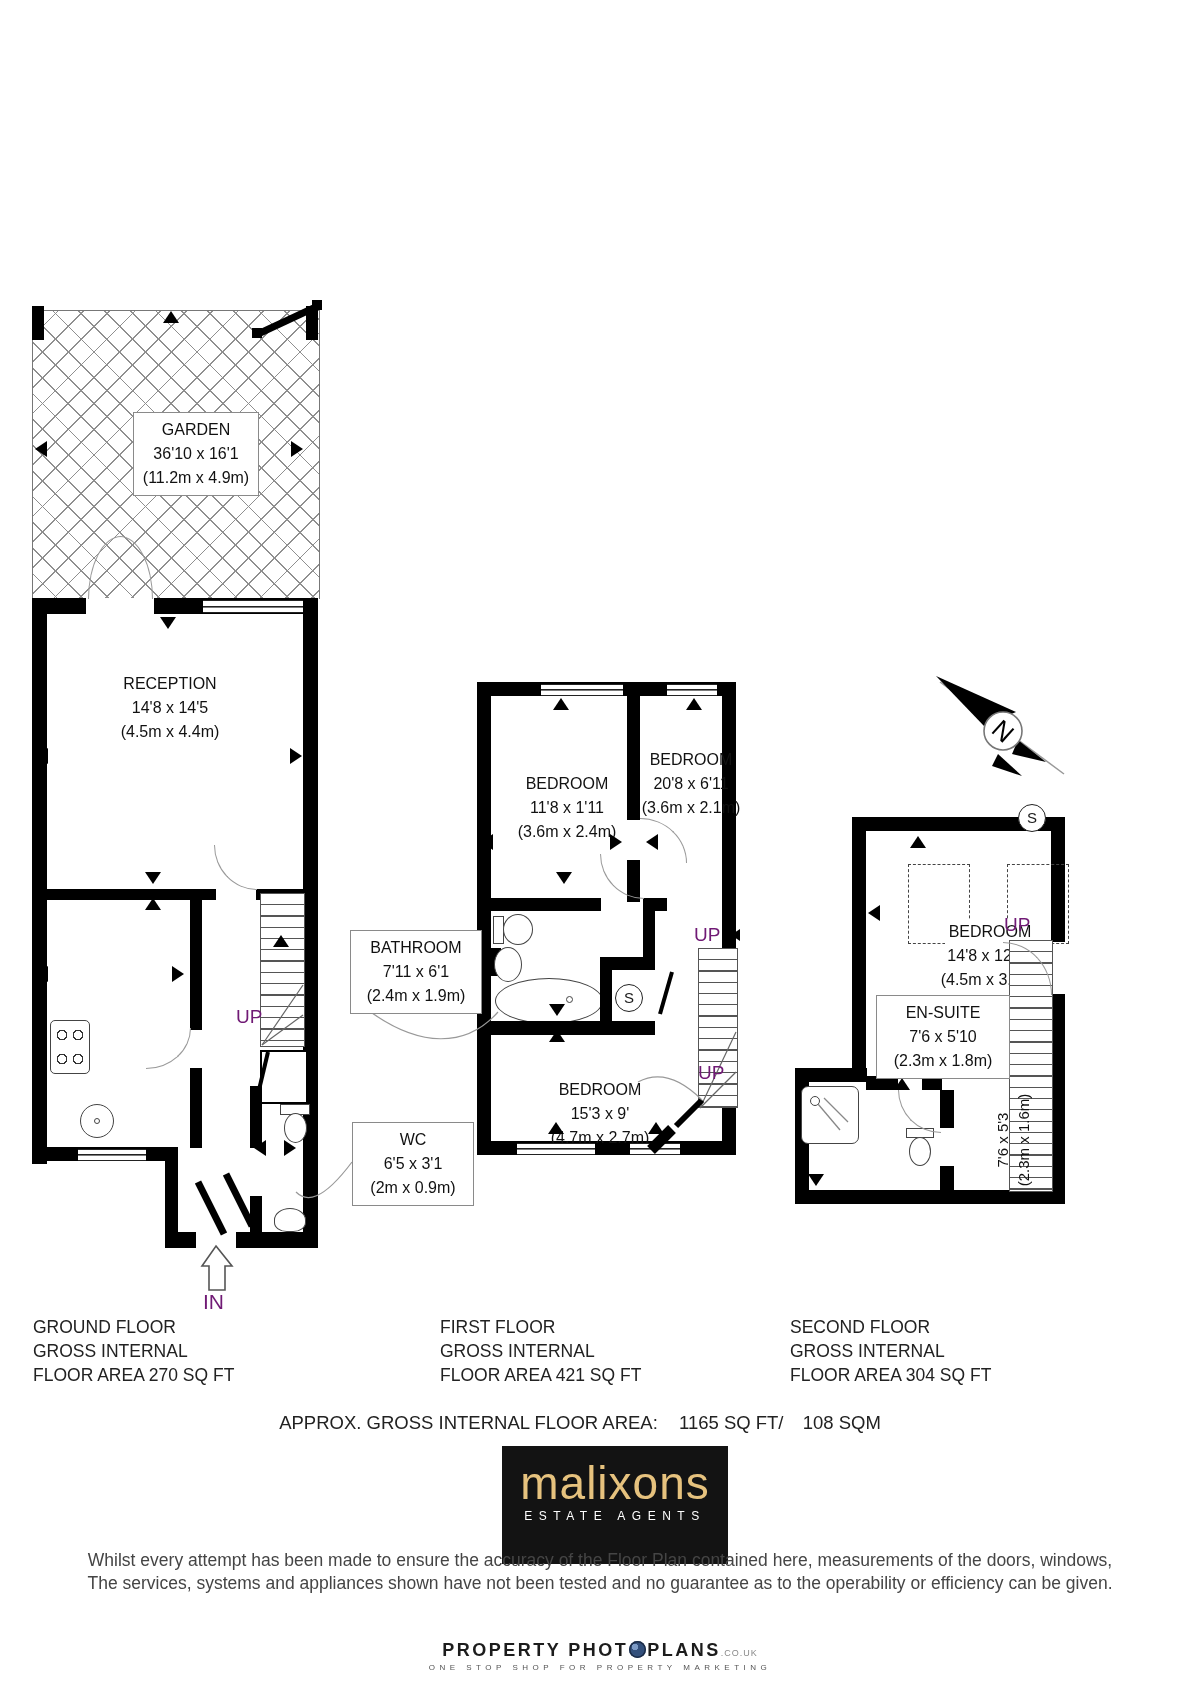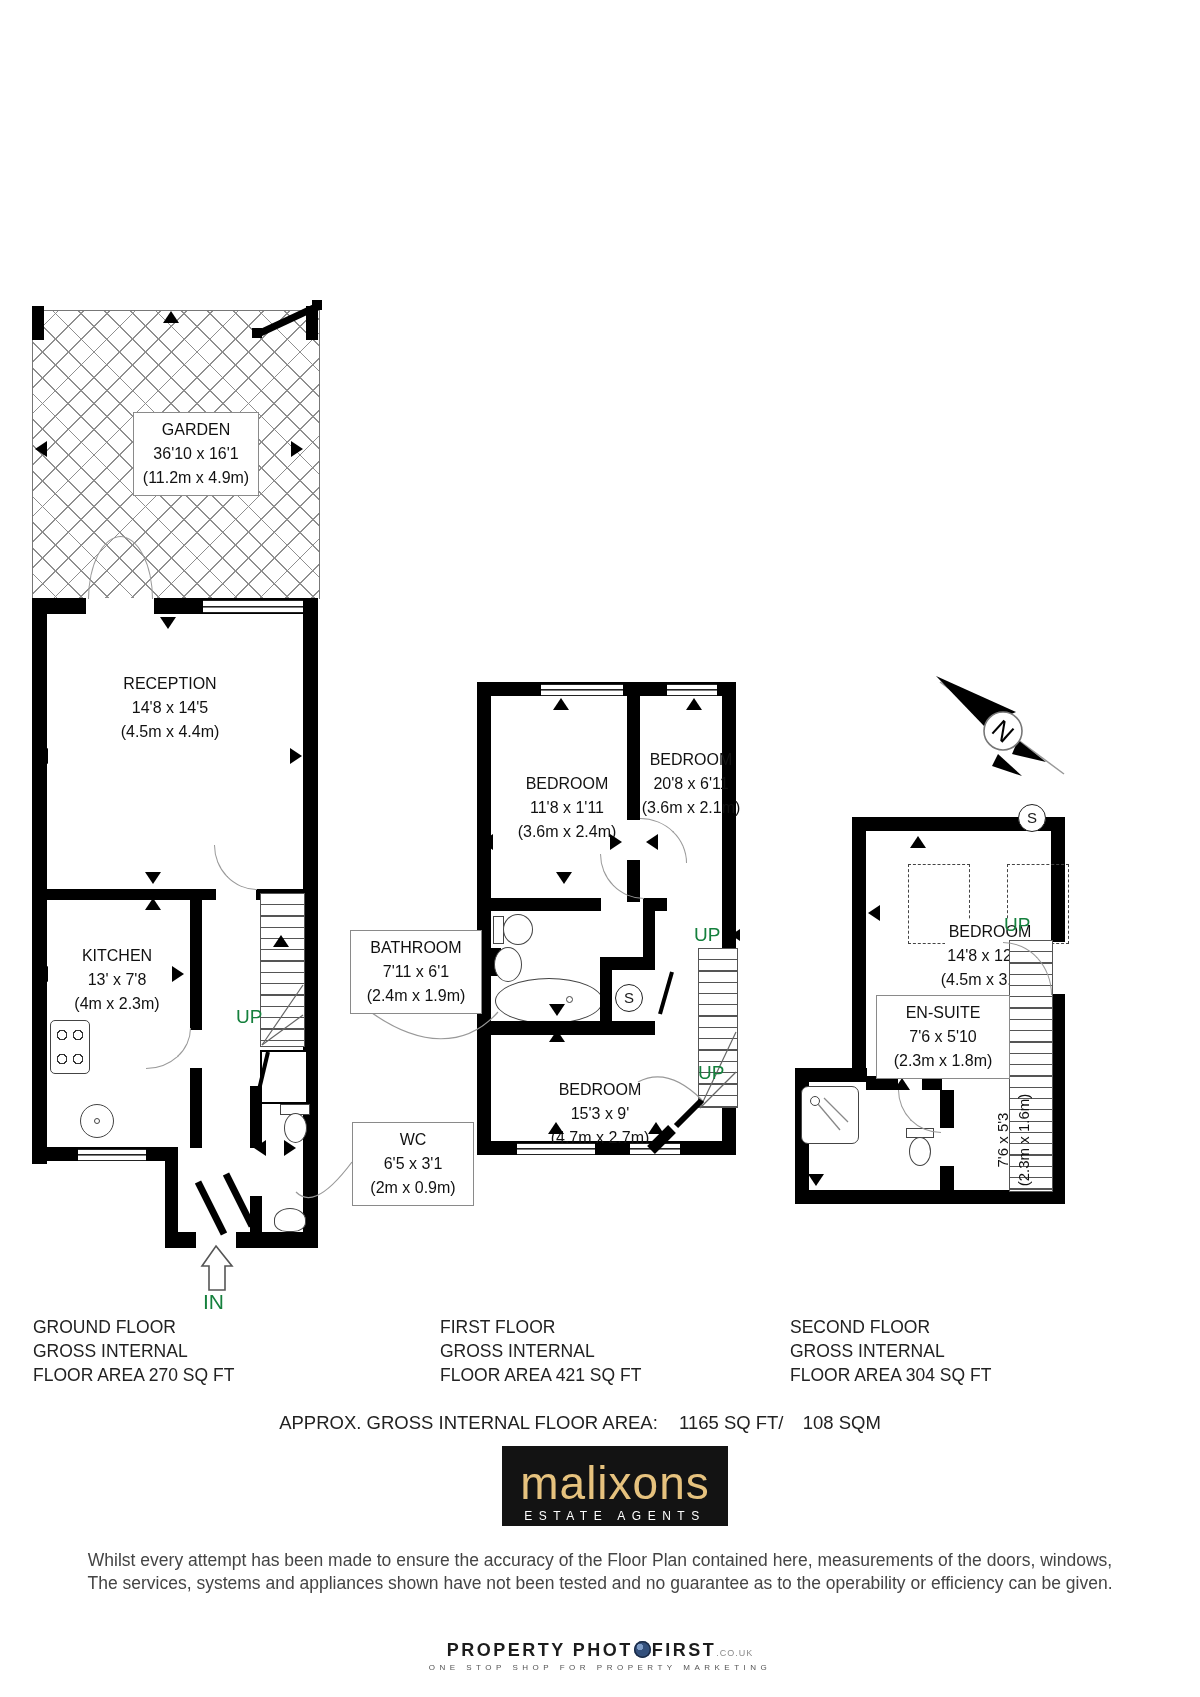--- a/index.html
+++ b/index.html
@@ -21,21 +21,21 @@
   .tl{border-top:8px solid transparent;border-bottom:8px solid transparent;border-right:12px solid #000;}
   .tr{border-top:8px solid transparent;border-bottom:8px solid transparent;border-left:12px solid #000;}
   .arc{position:absolute;border:1.3px solid #999;background:transparent;z-index:1;}
   .garden{position:absolute;border:1.6px solid #777;border-bottom:none;
         background-image:repeating-linear-gradient(45deg,transparent 0 17px,#8f8f8f 17px 18.2px),
                          repeating-linear-gradient(135deg,transparent 0 17px,#8f8f8f 17px 18.2px);}
   .dashed{position:absolute;border:1.6px dashed #444;background:transparent;}
   .scirc{position:absolute;width:26px;height:26px;border:1.5px solid #222;border-radius:50%;background:#fff;
         font-size:15px;line-height:26px;text-align:center;z-index:6;}
   .fix{position:absolute;border:1.4px solid #444;background:#fff;}
-  .upl{position:absolute;font-size:19px;color:#15803d;z-index:6;}
+  .upl{position:absolute;font-size:19px;color:#701a75;z-index:6;}
   .ftr{position:absolute;font-size:17.5px;line-height:24px;color:#222;}
   .vert{transform:rotate(-90deg);transform-origin:center;}
   svg.overlay{position:absolute;left:0;top:0;z-index:5;pointer-events:none;}
 </style>
 </head>
 <body>
 
 <div class="sheet">
 
   <div class="garden" style="left:32px;top:310px;width:286px;height:288px;"></div>
@@ -67,25 +67,20 @@
   </div>
   <div class="tl" style="left:36px;top:748px;"></div>
   <div class="tr" style="left:290px;top:748px;"></div>
 
   <div class="w" style="left:32px;top:889px;width:184px;height:11px;"></div>
   <div class="w" style="left:256px;top:889px;width:62px;height:11px;"></div>
   <div class="arc" style="left:214px;top:845px;width:42px;height:44px;border-radius:0 0 0 100%;border-top:none;border-right:none;"></div>
   <div class="td" style="left:145px;top:872px;"></div>
   <div class="tu" style="left:145px;top:898px;"></div>
 
-  <div class="abs rl" style="left:55px;top:944px;width:124px;">
-    <div>KITCHEN</div>
-    <div>13' x 7'8</div>
-    <div>(4m x 2.3m)</div>
-  </div>
   <div class="tl" style="left:36px;top:966px;"></div>
   <div class="tr" style="left:172px;top:966px;"></div>
 
   <div class="fix" style="left:50px;top:1020px;width:38px;height:52px;border-radius:5px;
        background-image:radial-gradient(circle at 11px 14px,#fff 4px,#333 4px 5.4px,transparent 5.4px),
                         radial-gradient(circle at 27px 14px,#fff 4px,#333 4px 5.4px,transparent 5.4px),
                         radial-gradient(circle at 11px 38px,#fff 4px,#333 4px 5.4px,transparent 5.4px),
                         radial-gradient(circle at 27px 38px,#fff 4px,#333 4px 5.4px,transparent 5.4px);"></div>
   <div class="fix" style="left:80px;top:1104px;width:32px;height:32px;border-radius:50%;"></div>
   <div class="fix" style="left:94px;top:1118px;width:4px;height:4px;border-radius:50%;"></div>
@@ -295,31 +290,31 @@
     <div>GROSS INTERNAL</div>
     <div>FLOOR AREA 304 SQ FT</div>
   </div>
 
   <div class="abs" style="left:0;top:1412px;width:1160px;text-align:center;font-size:18.5px;color:#222;">
     <span>APPROX. GROSS INTERNAL FLOOR AREA:</span>
     <span style="margin-left:16px;">1165 SQ FT/</span>
     <span style="margin-left:14px;">108 SQM</span>
   </div>
 
-  <div class="abs" style="left:502px;top:1446px;width:226px;height:80px;background:#131313;text-align:center;">
+  <div class="abs" style="left:502px;top:1446px;width:226px;height:118px;background:#131313;text-align:center;">
     <div style="margin-top:14px;font-size:46px;line-height:46px;color:#e6c27e;letter-spacing:1px;">malixons</div>
     <div style="margin-top:3px;font-size:12px;color:#fff;letter-spacing:6.5px;">ESTATE AGENTS</div>
   </div>
 
   <div class="abs" style="left:10px;top:1549px;width:1180px;text-align:center;font-size:17.5px;line-height:23px;color:#454545;">
     <div>Whilst every attempt has been made to ensure the accuracy of the Floor Plan contained here, measurements of the doors, windows,</div>
     <div>The services, systems and appliances shown have not been tested and no guarantee as to the operability or efficiency can be given.</div>
   </div>
 
   <div class="abs" style="left:0;top:1640px;width:1200px;text-align:center;">
     <div style="font-size:18px;font-weight:bold;letter-spacing:2.5px;color:#1c1c1c;">
       <span>PROPERTY PHOT</span><span style="display:inline-block;width:17px;height:17px;border-radius:50%;vertical-align:-2px;margin:0 1px;
-               background:radial-gradient(circle at 6px 6px,#7d9bc6 3px,#33507c 3px);box-shadow:inset 0 0 0 1.5px #1c2c47;"></span><span>FIRST</span><span style="font-size:9px;font-weight:normal;letter-spacing:1px;color:#8a8a8a;">.CO.UK</span>
+               background:radial-gradient(circle at 6px 6px,#7d9bc6 3px,#33507c 3px);box-shadow:inset 0 0 0 1.5px #1c2c47;"></span><span>PLANS</span><span style="font-size:9px;font-weight:normal;letter-spacing:1px;color:#8a8a8a;">.CO.UK</span>
     </div>
     <div style="margin-top:2px;font-size:8px;letter-spacing:4.5px;color:#555;">ONE STOP SHOP FOR PROPERTY MARKETING</div>
   </div>
 
 </div>
 
 </body></html>

